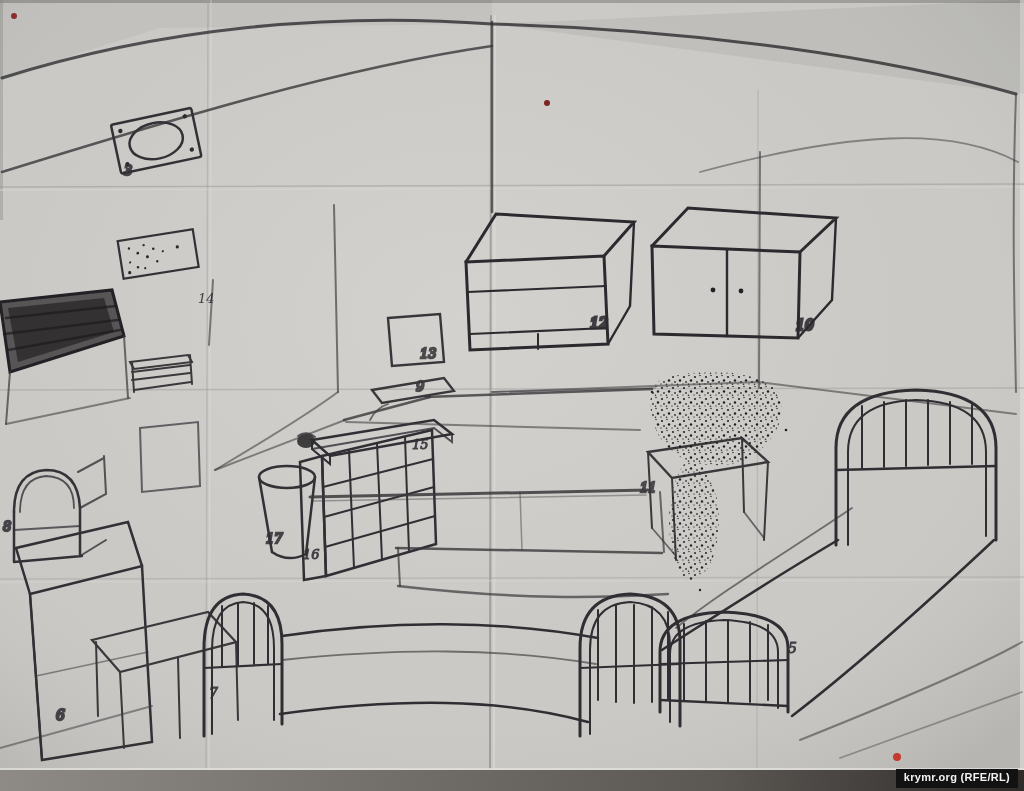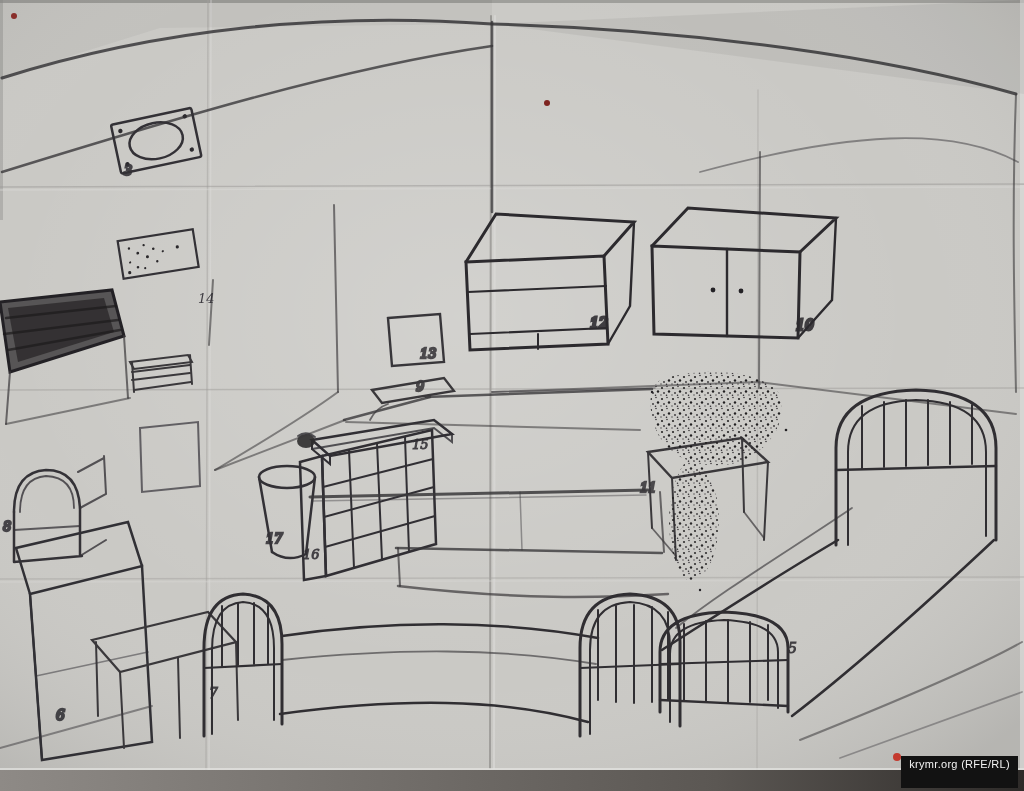--- a/index.html
+++ b/index.html
@@ -17,23 +17,23 @@
     opacity:.88;
   }
   .lbl.big{font-size:14px;}
   #watermark{
     position:absolute;
     right:6px;bottom:3px;
     background:#121212;
     color:#f2f2f2;
     font-family:"Liberation Sans", sans-serif;
     font-size:11px;
-    font-weight:normal;
+    font-weight:bold;
     letter-spacing:.3px;
-    padding:2px 8px 18px 8px;
+    padding:2px 8px 5px 8px;
     z-index:5;
     text-align:center;
   }
 </style>
 </head>
 <body>
 
 <svg id="scene" width="1024" height="791" viewBox="0 0 1024 791" xmlns="http://www.w3.org/2000/svg">
 
   <defs>

